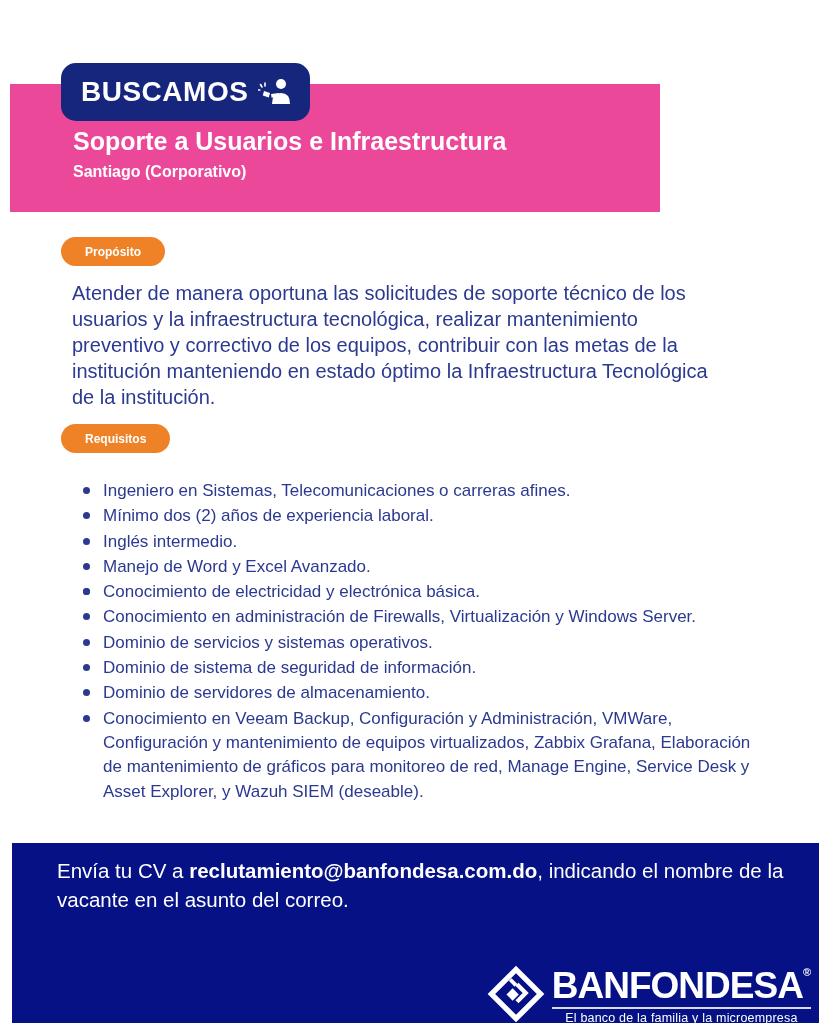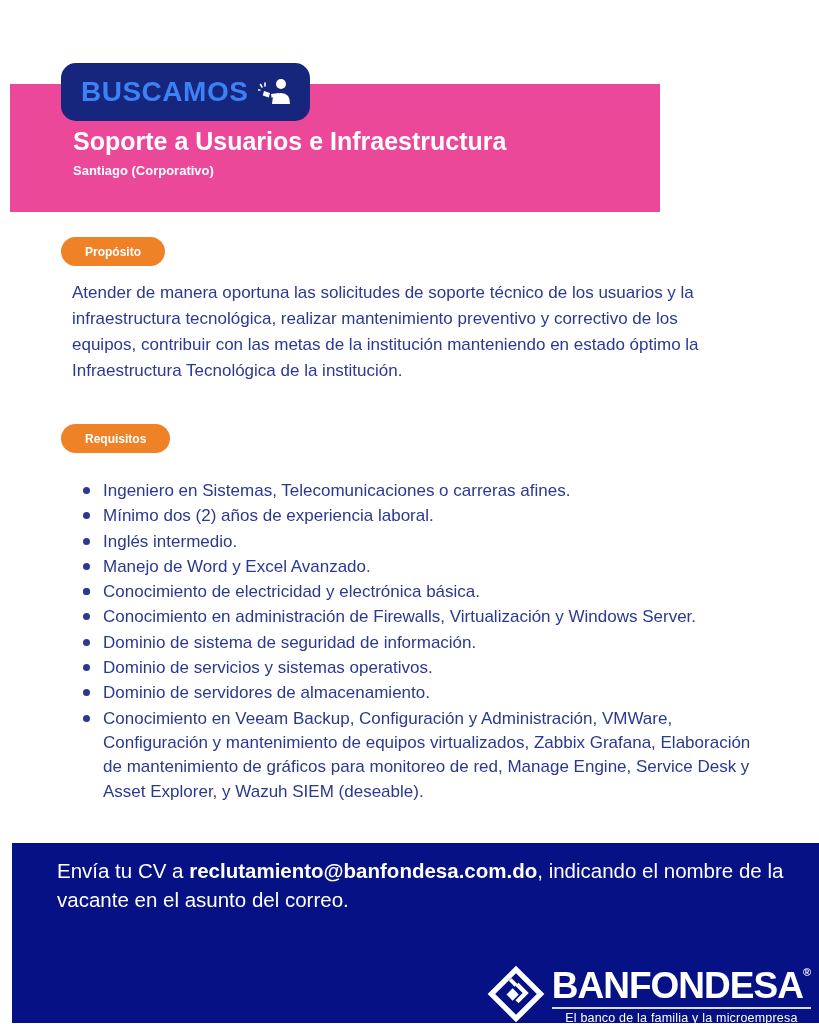--- a/index.html
+++ b/index.html
@@ -11,49 +11,49 @@
     font-family:"Liberation Sans", sans-serif;
   }
 
   
   .badge {
     position:absolute; left:61px; top:63px; height:58px;
     background:#16267D; border-radius:15px;
     display:flex; align-items:center; gap:10px;
     padding:0 18px 0 20px; z-index:2;
   }
-  .badge-label { color:#3b82f6; font-weight:bold; font-size:28px; letter-spacing:.5px; }
+  .badge-label { color:#ffffff; font-weight:bold; font-size:28px; letter-spacing:.5px; }
   .badge-icon { display:flex; align-items:center; }
 
   .banner {
     position:absolute; left:10px; top:84px; width:650px; height:128px;
     background:#ec4899; z-index:1;
   }
   .banner-title {
     position:absolute; left:63px; top:43px;
     color:#fff; font-weight:bold; font-size:25px;
   }
   .banner-subtitle {
     position:absolute; left:63px; top:79px;
-    color:#fff; font-weight:bold; font-size:13px;
+    color:#fff; font-weight:bold; font-size:16px;
   }
 
   
   .pill {
     position:absolute; background:#EF8227; color:#fff;
     font-weight:bold; font-size:12px; line-height:1;
     border-radius:17px; padding:9px 24px 8px 24px;
   }
   .pill-proposito { left:61px; top:237px; }
   .pill-requisitos { left:61px; top:424px; }
 
   
   .proposito-text {
     position:absolute; left:72px; top:280px; width:660px;
-    color:#2B3990; font-size:17px; line-height:26px;
+    color:#2B3990; font-size:20px; line-height:26px;
   }
   .req-list {
     position:absolute; left:72px; top:471px; width:680px;
     color:#2B3990; font-size:17px; line-height:24.3px;
     list-style:none; margin:8px; padding:0;
   }
   .req-list li { position:relative; padding-left:23px; margin:0 0 1px 0; }
   .req-dot {
     position:absolute; left:3px; top:8px;
     width:7px; height:7px; border-radius:50%; background:#2B3990;
@@ -140,25 +140,25 @@
     <li>
     <span class="req-dot"></span>
     <span class="req-text">Conocimiento de electricidad y electrónica básica.</span>
   </li>
     <li>
     <span class="req-dot"></span>
     <span class="req-text">Conocimiento en administración de Firewalls, Virtualización y Windows Server.</span>
   </li>
     <li>
     <span class="req-dot"></span>
-    <span class="req-text">Dominio de sistema de seguridad de información.</span>
+    <span class="req-text">Dominio de servicios y sistemas operativos.</span>
   </li>
     <li>
     <span class="req-dot"></span>
-    <span class="req-text">Dominio de servicios y sistemas operativos.</span>
+    <span class="req-text">Dominio de sistema de seguridad de información.</span>
   </li>
     <li>
     <span class="req-dot"></span>
     <span class="req-text">Dominio de servidores de almacenamiento.</span>
   </li>
     <li>
     <span class="req-dot"></span>
     <span class="req-text">Conocimiento en Veeam Backup, Configuración y Administración, VMWare, Configuración y mantenimiento de equipos virtualizados, Zabbix Grafana, Elaboración de mantenimiento de gráficos para monitoreo de red, Manage Engine, Service Desk y Asset Explorer, y Wazuh SIEM (deseable).</span>
   </li>
   </ul>

